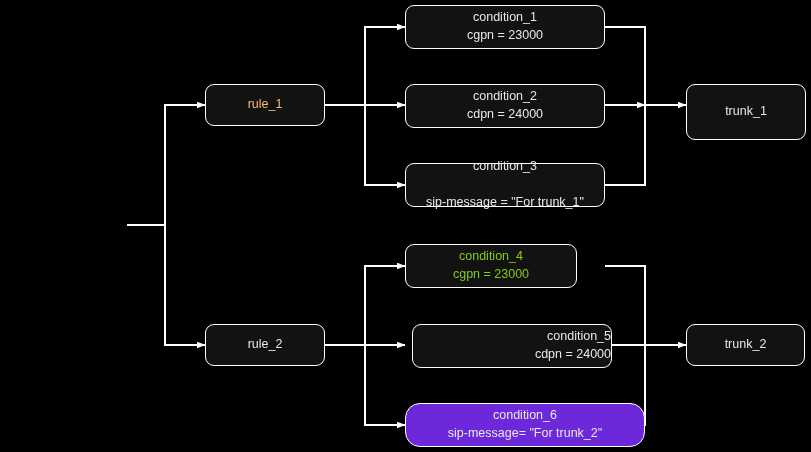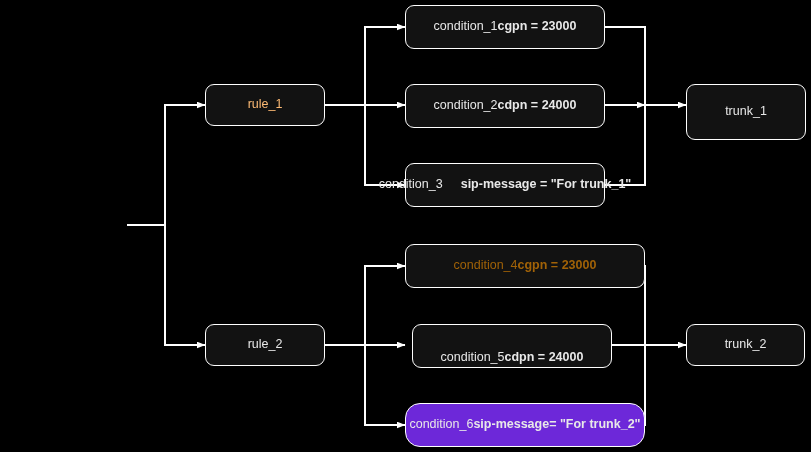--- a/index.html
+++ b/index.html
@@ -27,32 +27,32 @@
     width: 811px;
     height: 452px;
   }
   .node {
     position: absolute;
     box-sizing: border-box;
     background: #121212;
     border: 1px solid #ffffff;
     border-radius: 9px;
     display: flex;
-    flex-direction: row;
+    flex-direction: column;
     align-items: center;
     justify-content: center;
     color: #e8e8e8;
     font-size: 12.5px;
     line-height: 1.42;
     text-align: center;
     white-space: nowrap;
     z-index: 2;
   }
   .node .line-1 { display: block; }
-  .node .line-2 { display: block; font-weight: bold; }
+  .node .line-2 { display: block; }
 </style>
 </head>
 <body style="background: rgb(0, 0, 0);">
 
 <div id="diagram-canvas" style="background: rgb(0, 0, 0);">
 
   <svg id="edge-layer" width="811" height="452" viewBox="0 0 811 452" xmlns="http://www.w3.org/2000/svg">
     <defs>
       <marker id="arrowhead" markerWidth="9" markerHeight="7" refX="8.5" refY="3.5" orient="auto" markerUnits="userSpaceOnUse">
         <polygon points="0 0, 9 3.5, 0 7" fill="#ffffff"></polygon>
@@ -103,21 +103,21 @@
   <div class="node" id="node-condition_2" style="left: 405px; top: 84px; width: 200px; height: 44px; background: rgb(18, 18, 18); border-color: rgb(255, 255, 255); color: rgb(232, 232, 232);">
     <span class="line-1">condition_2</span>
     <span class="line-2">cdpn = 24000</span>
   </div>
 
   <div class="node" id="node-condition_3" style="left: 405px; top: 163px; width: 200px; height: 44px; background: rgb(18, 18, 18); border-color: rgb(255, 255, 255); color: rgb(232, 232, 232); gap: 18px;">
     <span class="line-1">condition_3</span>
     <span class="line-2">sip-message = "For trunk_1"</span>
   </div>
 
-  <div class="node" id="node-condition_4" style="left: 405px; top: 244px; width: 240px; height: 44px; background: rgb(18, 18, 18); border-color: rgb(255, 255, 255); color: #a16207;">
+  <div class="node" id="node-condition_4" style="left: 405px; top: 244px; width: 172px; height: 44px; background: rgb(18, 18, 18); border-color: rgb(255, 255, 255); color: #84cc16;">
     <span class="line-1">condition_4</span>
     <span class="line-2">cgpn = 23000</span>
   </div>
 
   <div class="node" id="node-condition_5" style="left: 412px; top: 324px; width: 200px; height: 44px; background: rgb(18, 18, 18); border-color: rgb(255, 255, 255); color: rgb(232, 232, 232); align-items: flex-end;">
     <span class="line-1">condition_5</span>
     <span class="line-2">cdpn = 24000</span>
   </div>
 
   <div class="node" id="node-condition_6" style="left: 405px; top: 403px; width: 240px; height: 44px; background: #6d28d9; border-color: rgb(255, 255, 255); color: rgb(232, 232, 232); border-radius: 15px;">

